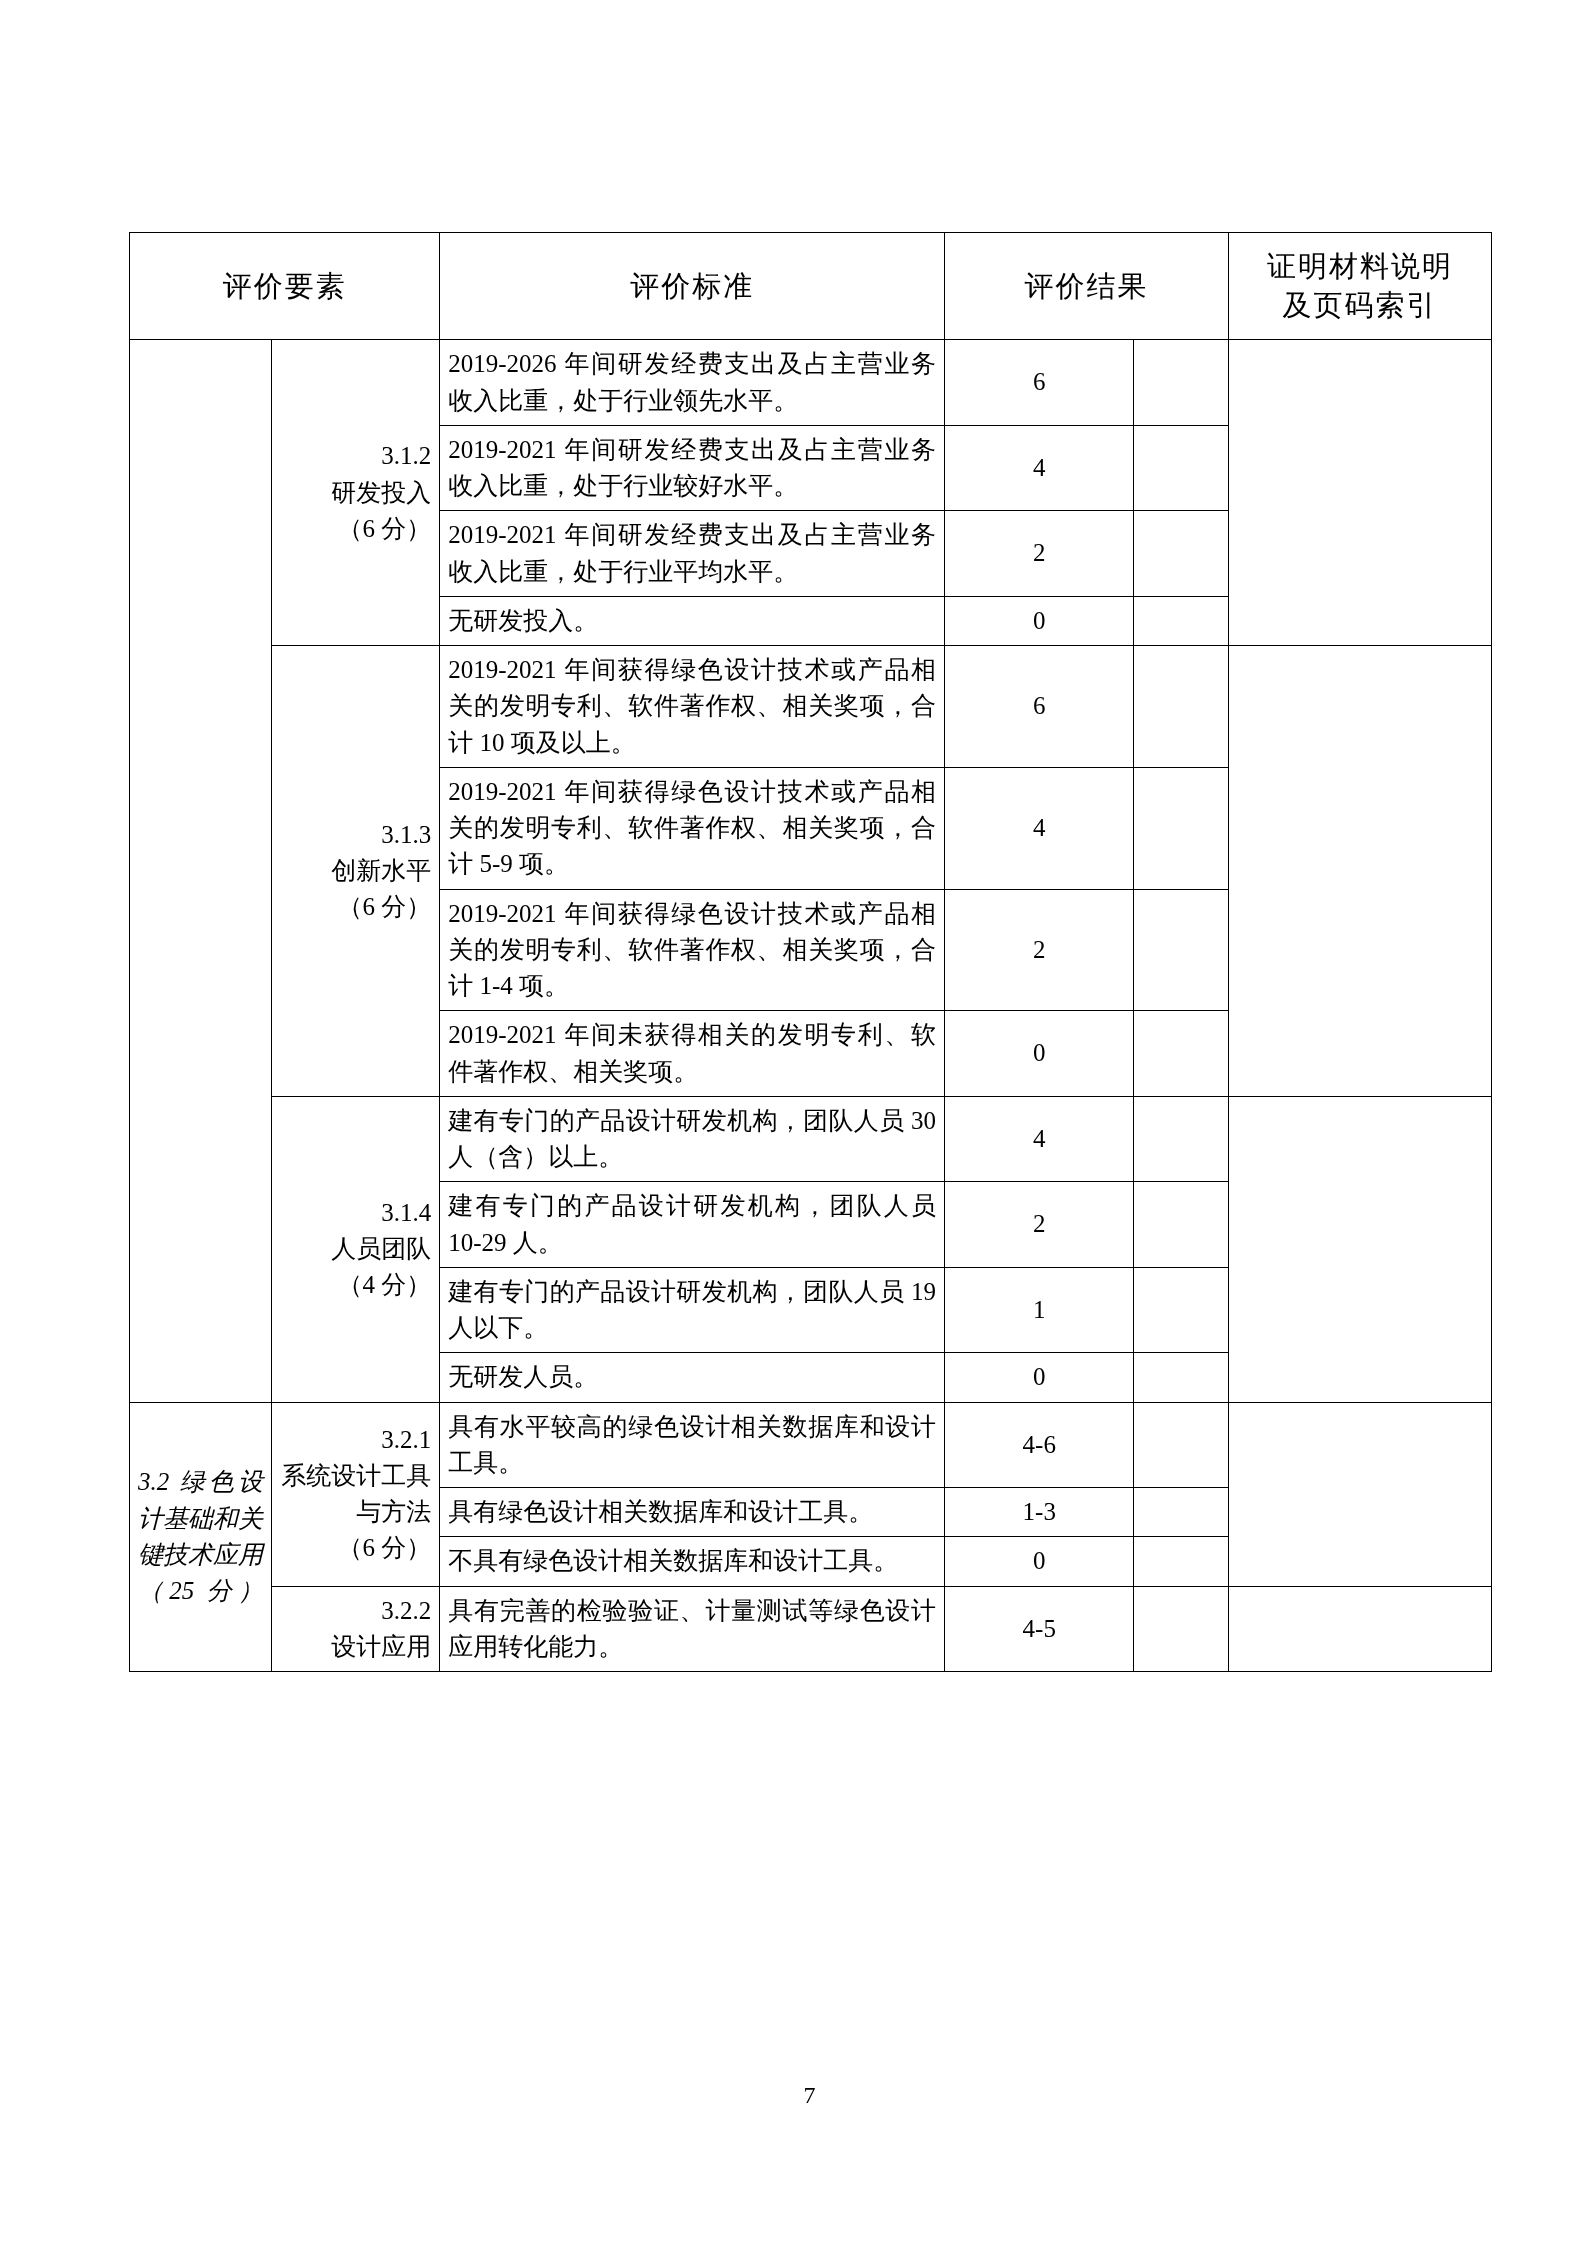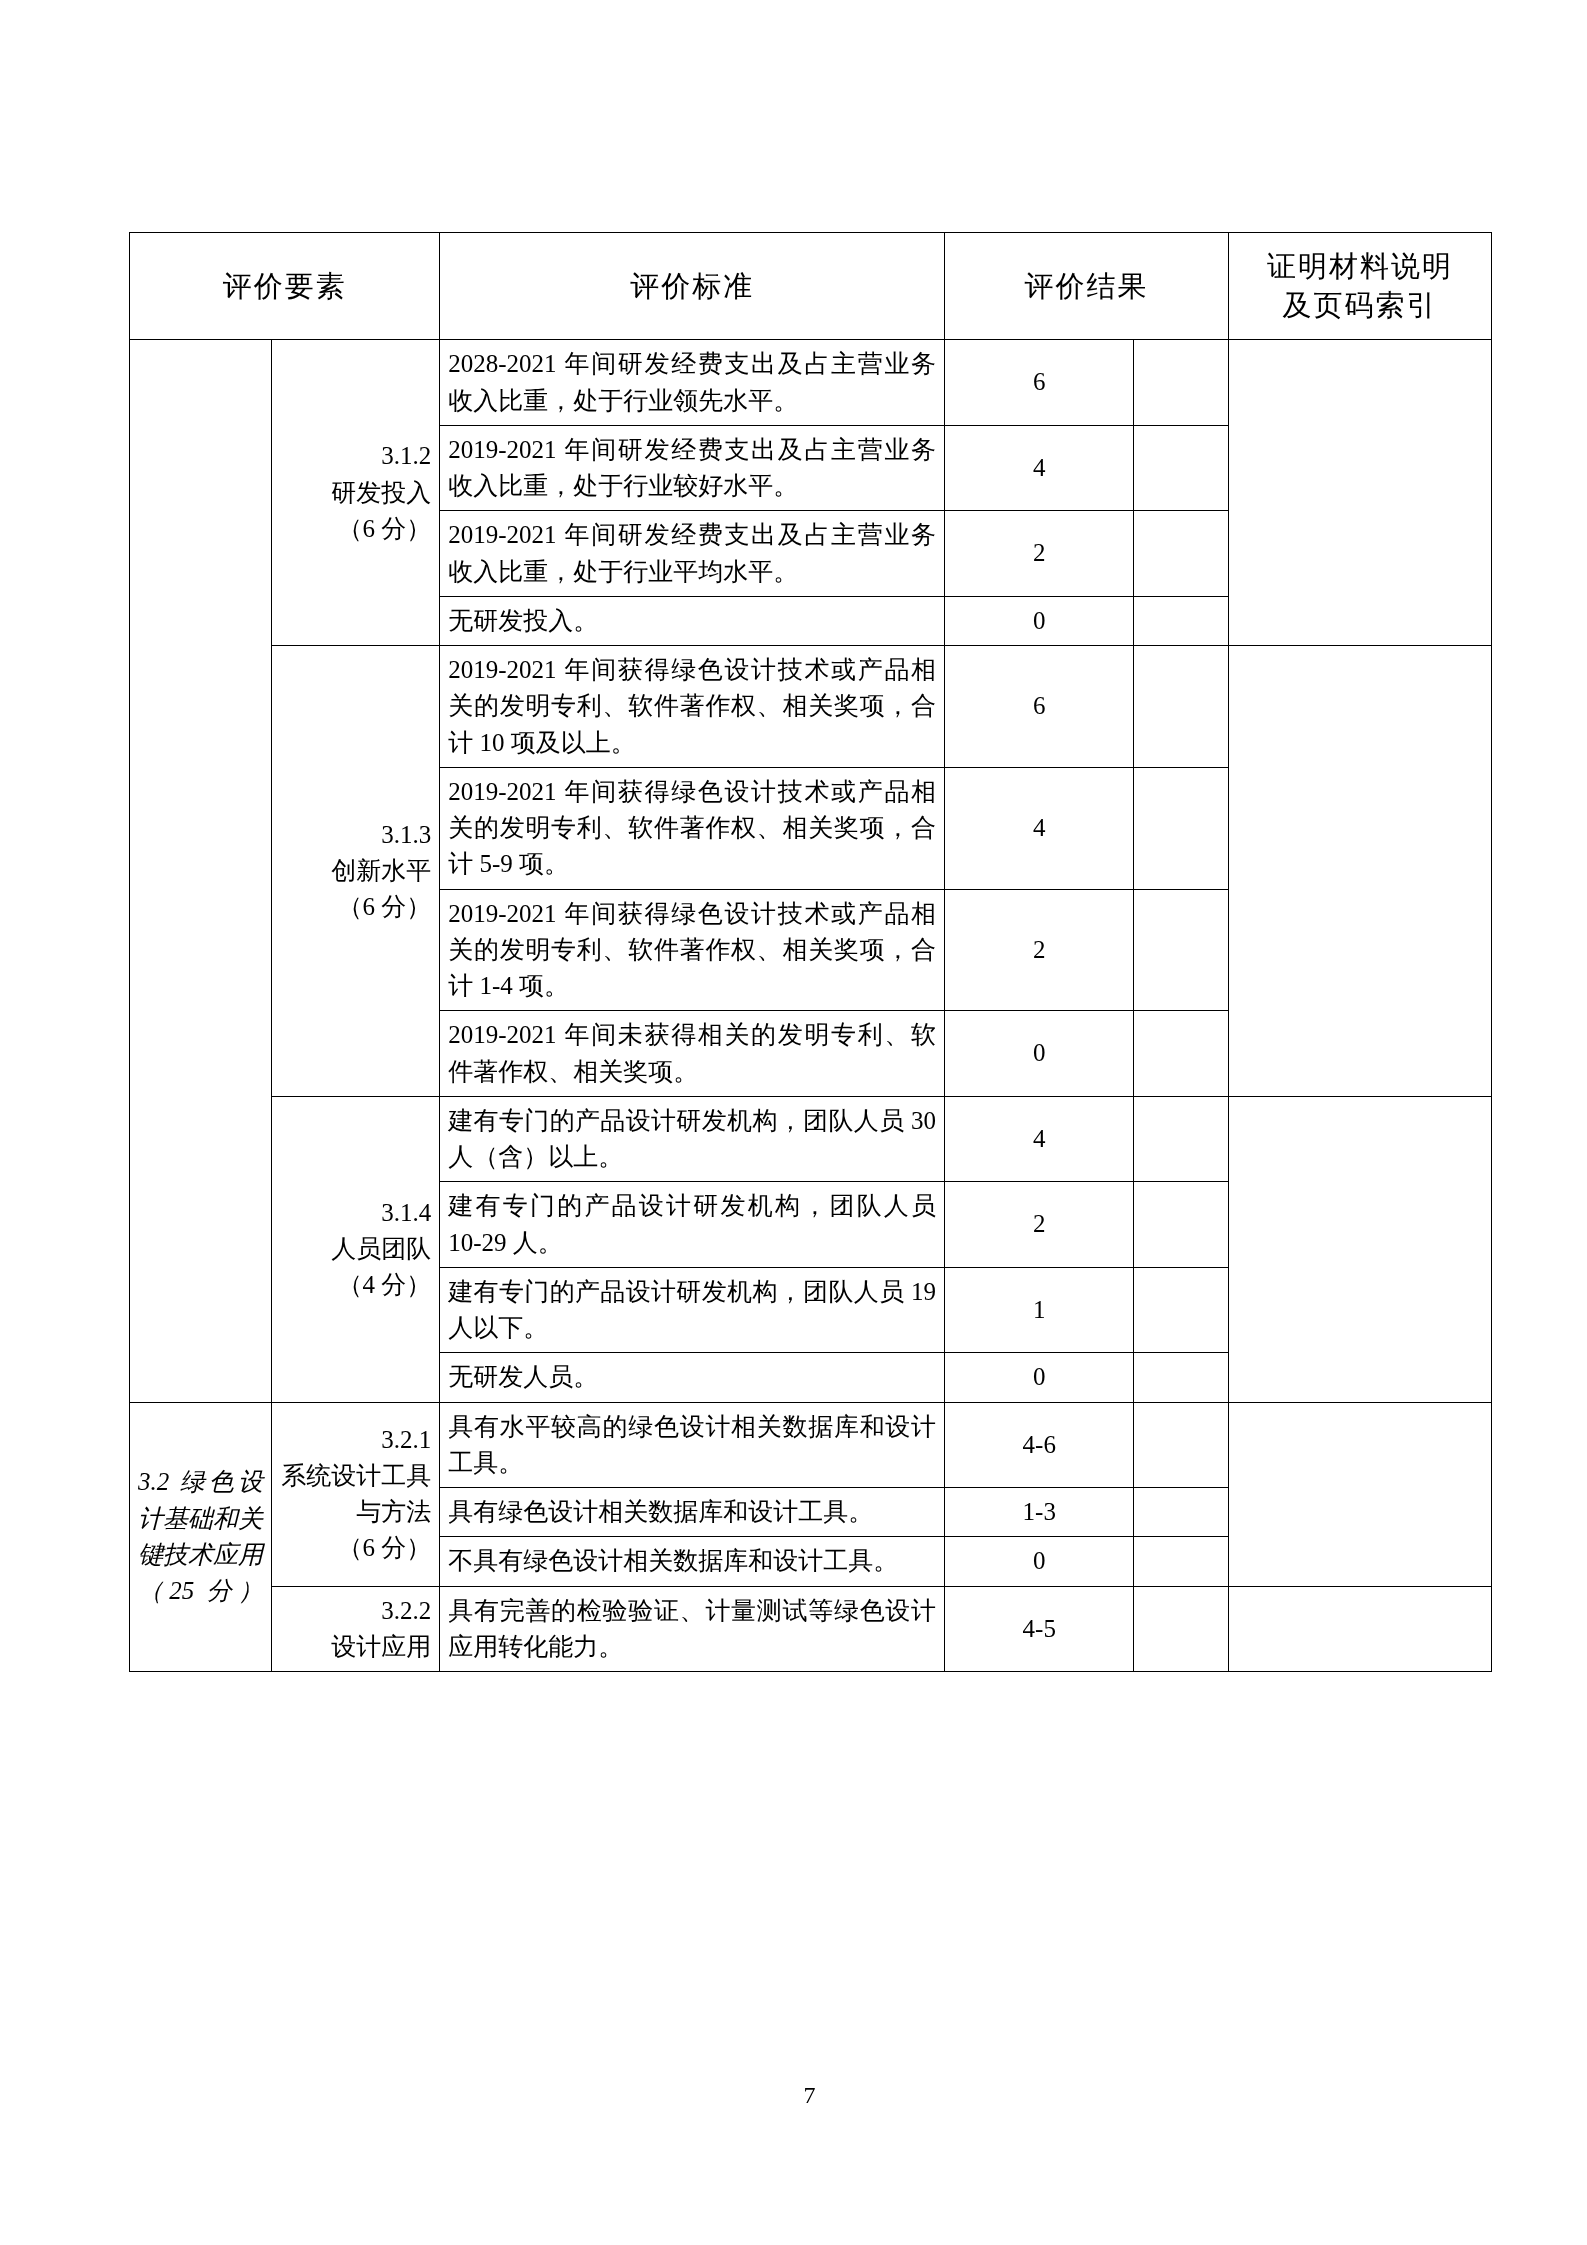--- a/index.html
+++ b/index.html
@@ -119,21 +119,21 @@
         </td>
       </tr>
 
       <tr>
         <td rowspan="12" class="cell-center blank-cell"></td>
         <td rowspan="4" class="cell-elem">
           <div>3.1.2</div>
           <div>研发投入</div>
           <div>（6 分）</div>
         </td>
-        <td class="cell-criteria">2028-2021 年间研发经费支出及占主营业务收入比重，处于行业领先水平。</td>
+        <td class="cell-criteria">2019-2026 年间研发经费支出及占主营业务收入比重，处于行业领先水平。</td>
         <td class="score">6</td>
         <td class="blank-cell"></td>
         <td rowspan="4" class="blank-cell"></td>
       </tr>
       <tr>
         <td class="cell-criteria">2019-2021 年间研发经费支出及占主营业务收入比重，处于行业较好水平。</td>
         <td class="score">4</td>
         <td class="blank-cell"></td>
       </tr>
       <tr>

